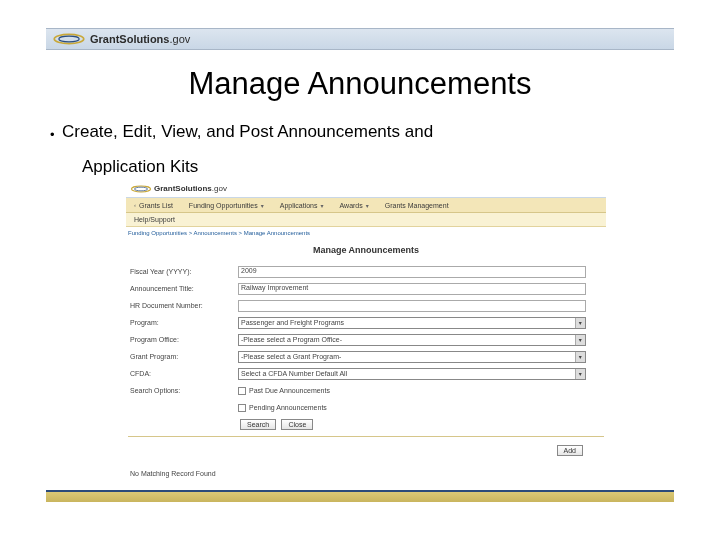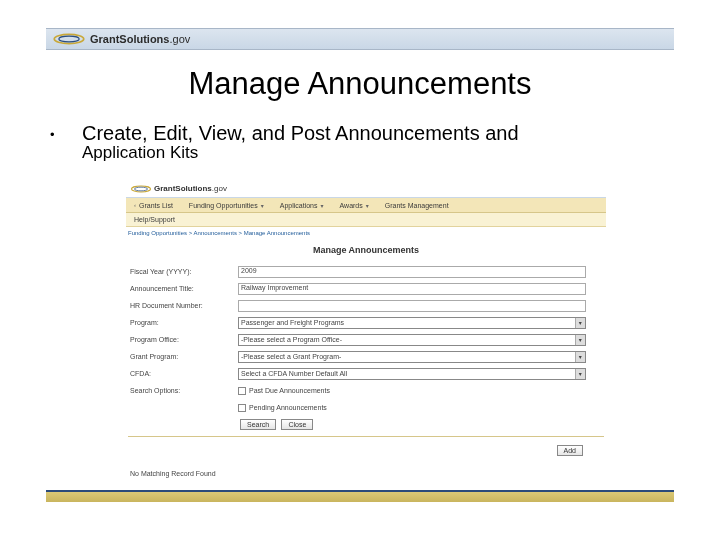--- a/index.html
+++ b/index.html
@@ -2,22 +2,22 @@
 <html><head>
 <meta charset="utf-8">
 <style>
   * { box-sizing: border-box; margin: 0; padding: 0; }
   body { width: 720px; height: 540px; background: #fff; font-family: Arial, sans-serif; position: relative; }
   .header-bar { position: absolute; top: 28px; left: 46px; width: 628px; height: 22px; background: linear-gradient(#dce5ef,#c9d7e6); border-top: 1px solid #a8b6c7; border-bottom: 1px solid #a8b6c7; display: flex; align-items: center; padding-left: 6px; }
   .logo-swirl { width: 34px; height: 14px; margin-right: 4px; }
   .logo-text { font-size: 11px; color: #2b2b2b; }
   .logo-text b { font-weight: bold; }
   .slide-title { position: absolute; top: 66px; left: 0; width: 720px; text-align: center; font-size: 31px; color: #000; }
-  .bullet { position: absolute; top: 122px; left: 62px; font-size: 20px; color: #000; margin-left: 20px; }
-  .bullet-line2 { position: absolute; top: 143px; left: 82px; font-size: 17px; color: #000; }
+  .bullet { position: absolute; top: 122px; left: 62px; font-size: 17px; color: #000; }
+  .bullet-line2 { position: absolute; top: 157px; left: 82px; font-size: 17px; color: #000; }
   .bullet-dot { position: absolute; top: 127px; left: 50px; font-size: 13px; }
   .app-shot { position: absolute; top: 180px; left: 126px; width: 480px; height: 312px; font-size: 8px; color: #444; }
   .app-header { height: 18px; background: #fff; display: flex; align-items: center; border-bottom: 1px solid #c9d7e6; padding-left: 4px; }
   .app-header .mini-swirl { width: 22px; height: 10px; margin-right: 2px; }
   .app-header-text { font-size: 8px; color: #333; }
   .nav { display: flex; height: 15px; background: #f3e6b8; border-bottom: 1px solid #d6c68a; }
   .nav-item { padding: 2px 8px; font-size: 7px; color: #3a3a3a; display: flex; align-items: center; gap: 3px; }
   .nav-sub { display: flex; height: 14px; background: #f9f2d4; border-bottom: 1px solid #e2d39d; }
   .crumb { height: 14px; padding: 3px 0 0 2px; font-size: 6px; color: #1e5a99; }
   .mgr-title { text-align: center; font-weight: bold; font-size: 9px; color: #333; padding: 4px 0 6px 0; }

